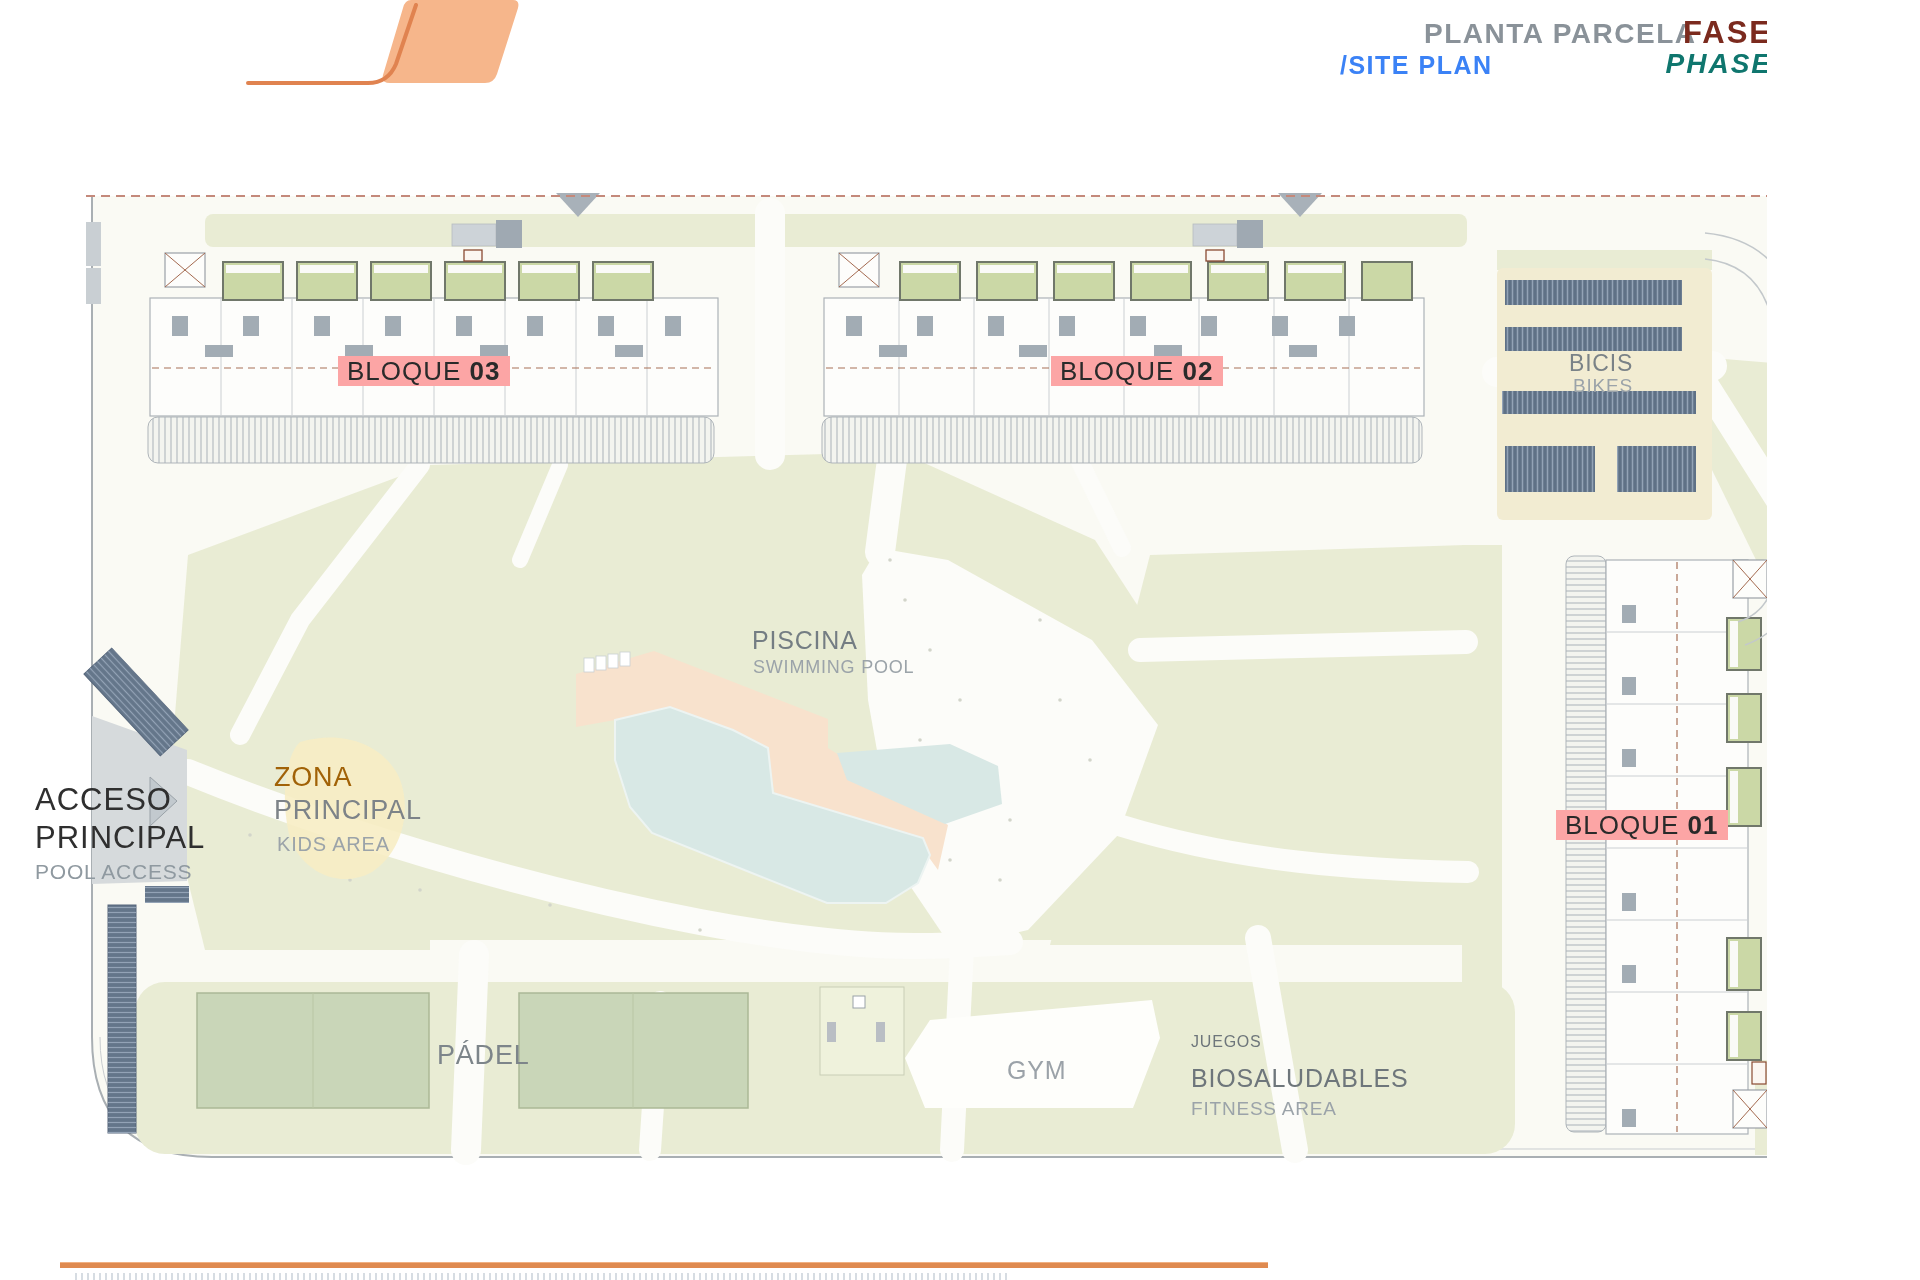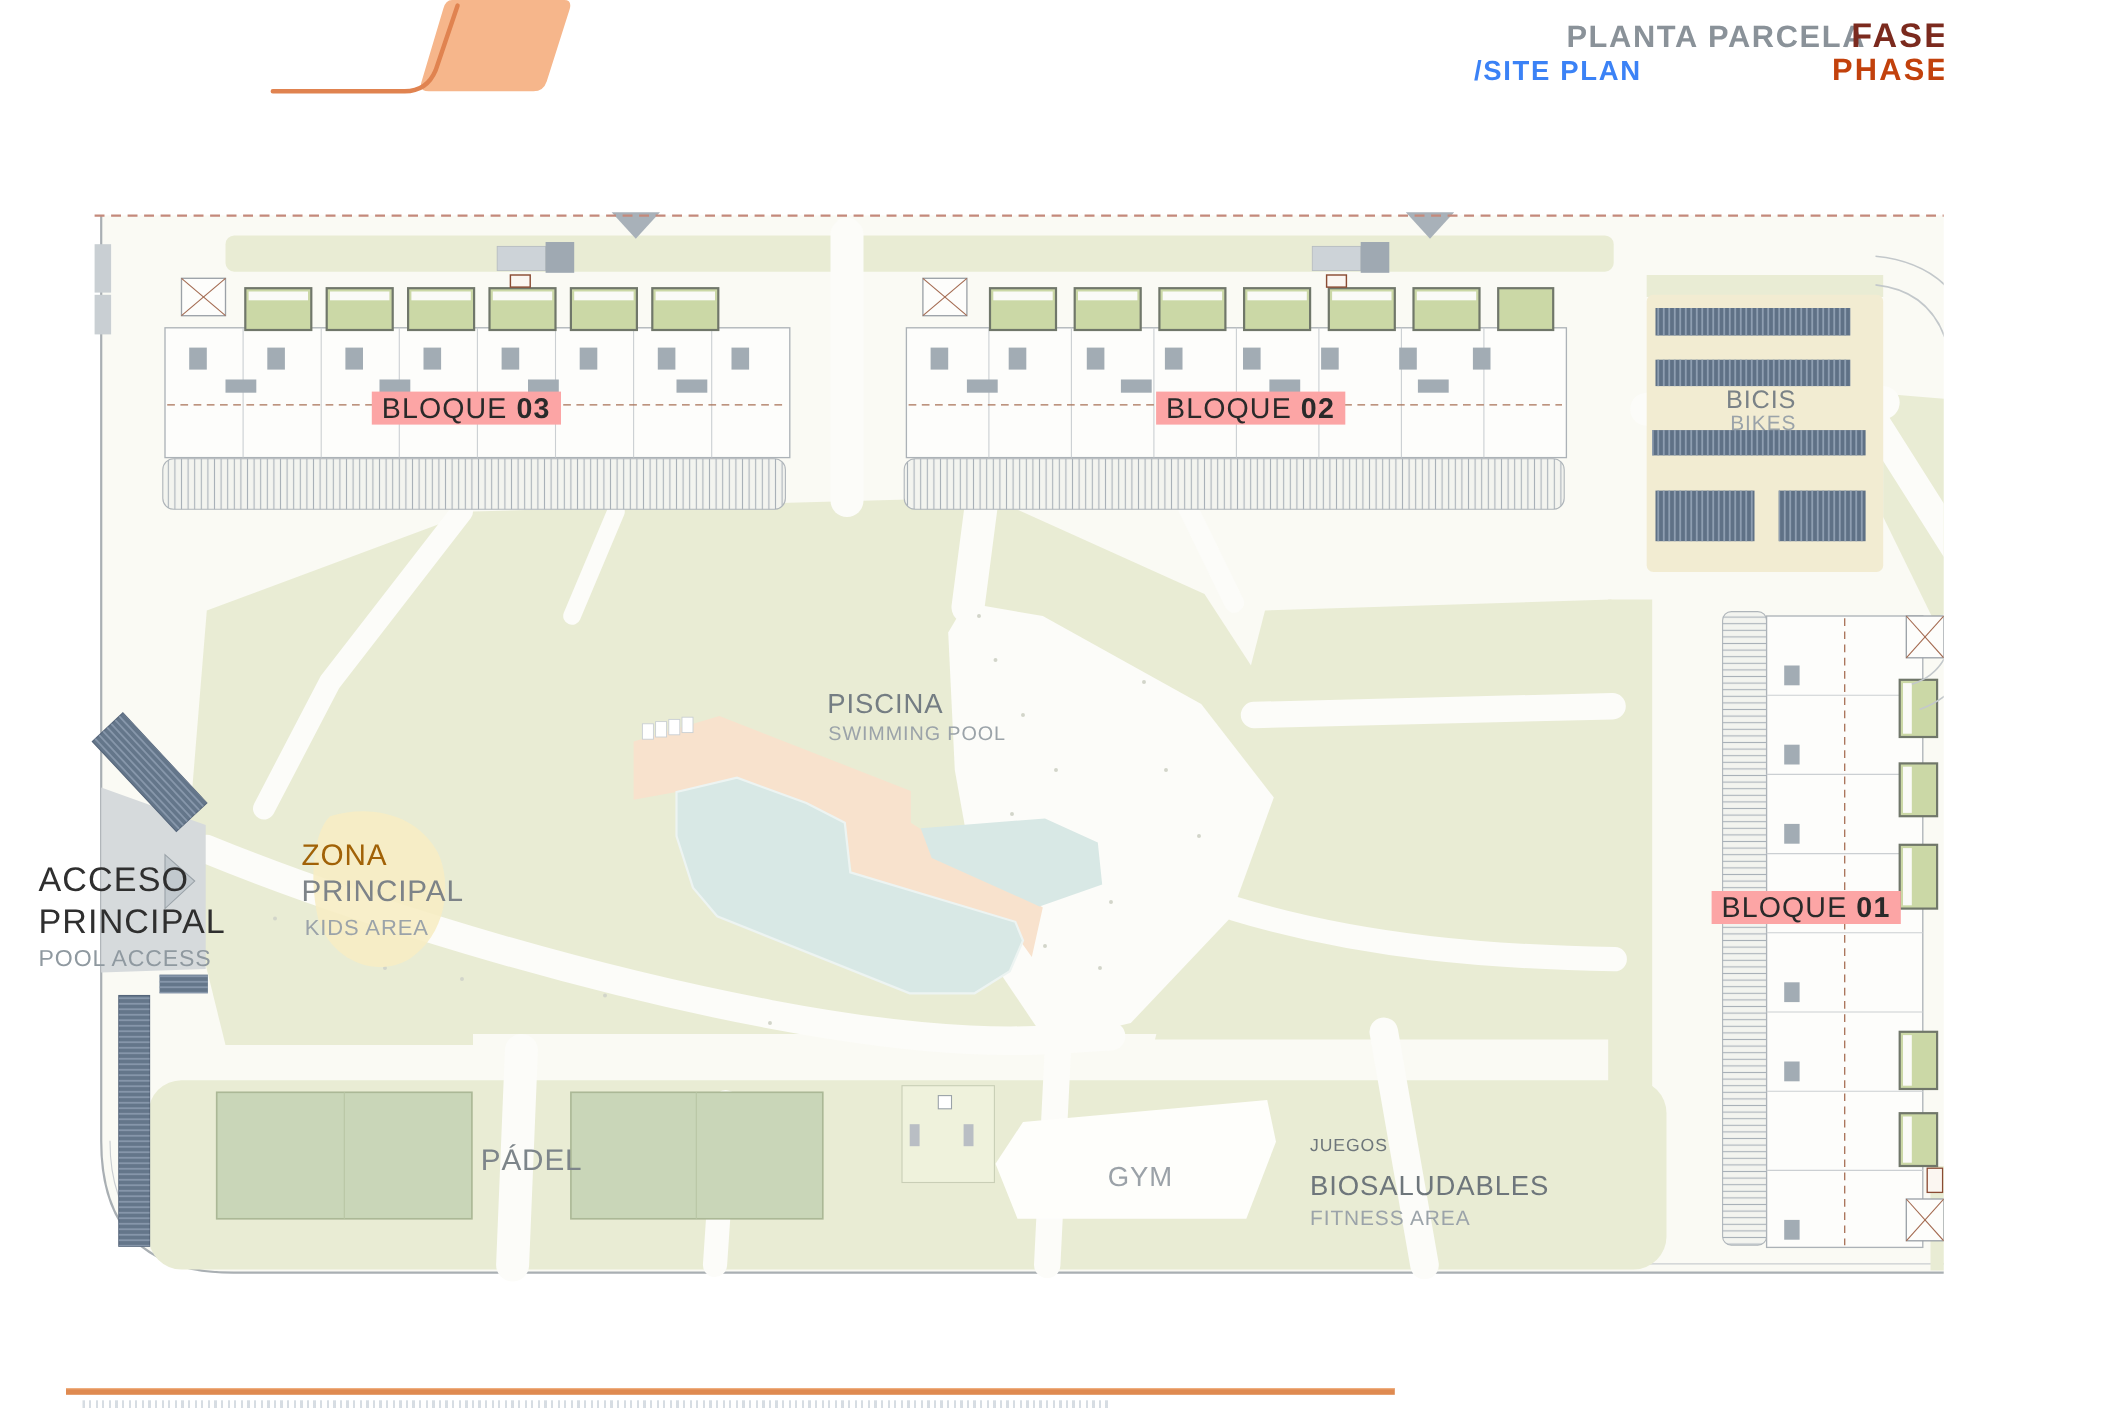--- a/index.html
+++ b/index.html
@@ -340,21 +340,21 @@
   <svg class="layer" style="left:240px;top:0;" width="290" height="90" viewBox="0 0 290 90">
     <path d="M171,0 L273,0 Q280,0 278,8 L257,74 Q254,83 245,83 L150,83 Q141,83 143,75 L163,8 Q165,0 171,0 Z" fill="#F6B68B"></path>
     <path d="M8,83 L128,83 Q148,83 156,64 L176,5" fill="none" stroke="#E08350" stroke-width="4" stroke-linecap="round"></path>
   </svg>
 
   <div class="lbl hdr-title" style="left:1424px;top:19px;font-size:28px;color:#8A9299;">PLANTA PARCELA</div>
   <div class="lbl hdr-title" style="left:1340px;top:52px;font-size:25px;color:#3b82f6;text-align:right;">/SITE PLAN</div>
 
   <div class="lbl" style="left:1620px;top:16px;width:152px;text-align:right;">
     <div style="font-size:31px;font-weight:700;color:#7B2A1E;letter-spacing:2px;">FASE</div>
-    <div style="font-size:28px;font-weight:700;color:#c2410c;letter-spacing:2px;">PHASE</div>
+    <div style="font-size:28px;font-weight:700;color:#0f766e;letter-spacing:2px;font-style:italic;">PHASE</div>
   </div>
   <div class="lbl" style="left:1792px;top:2px;font-size:92px;font-weight:700;color:#7B2A1E;line-height:1;">01</div>
 
   <div class="lbl block-lbl" style="left:338px;top:356px;">
     <span>BLOQUE</span>
     <span class="num">03</span>
   </div>
   <div class="lbl block-lbl" style="left:1051px;top:356px;text-align:right;">
     <span>BLOQUE</span>
     <span class="num">02</span>

